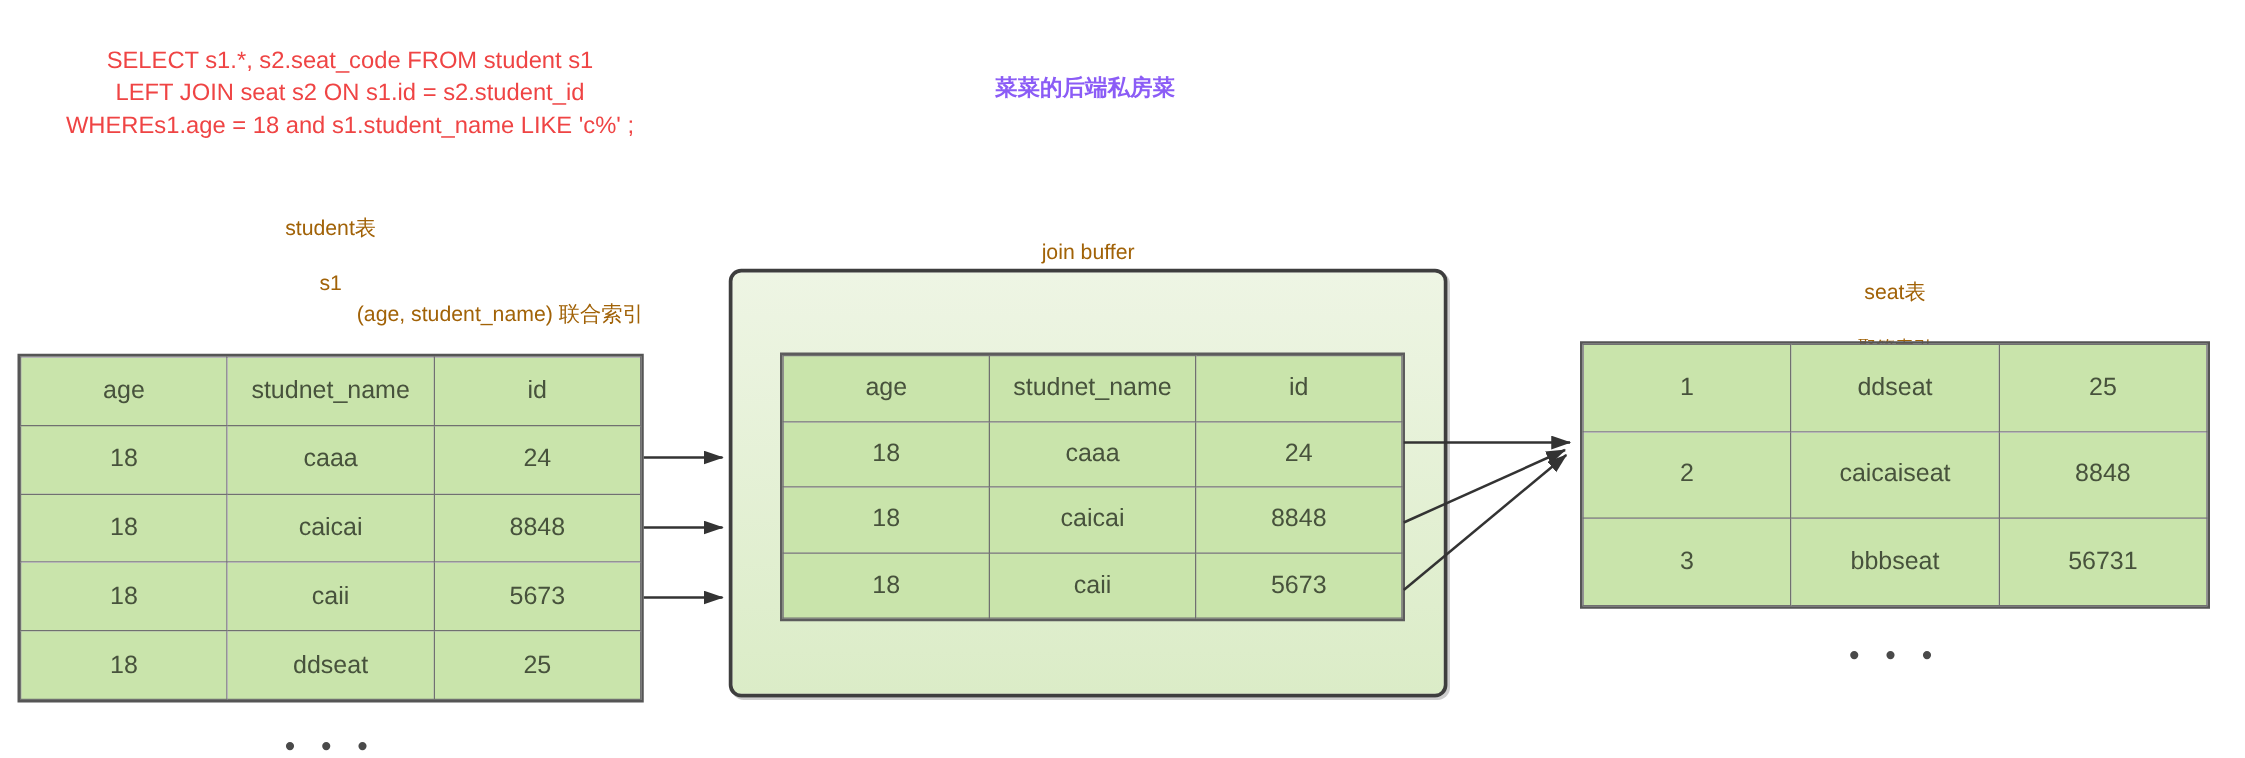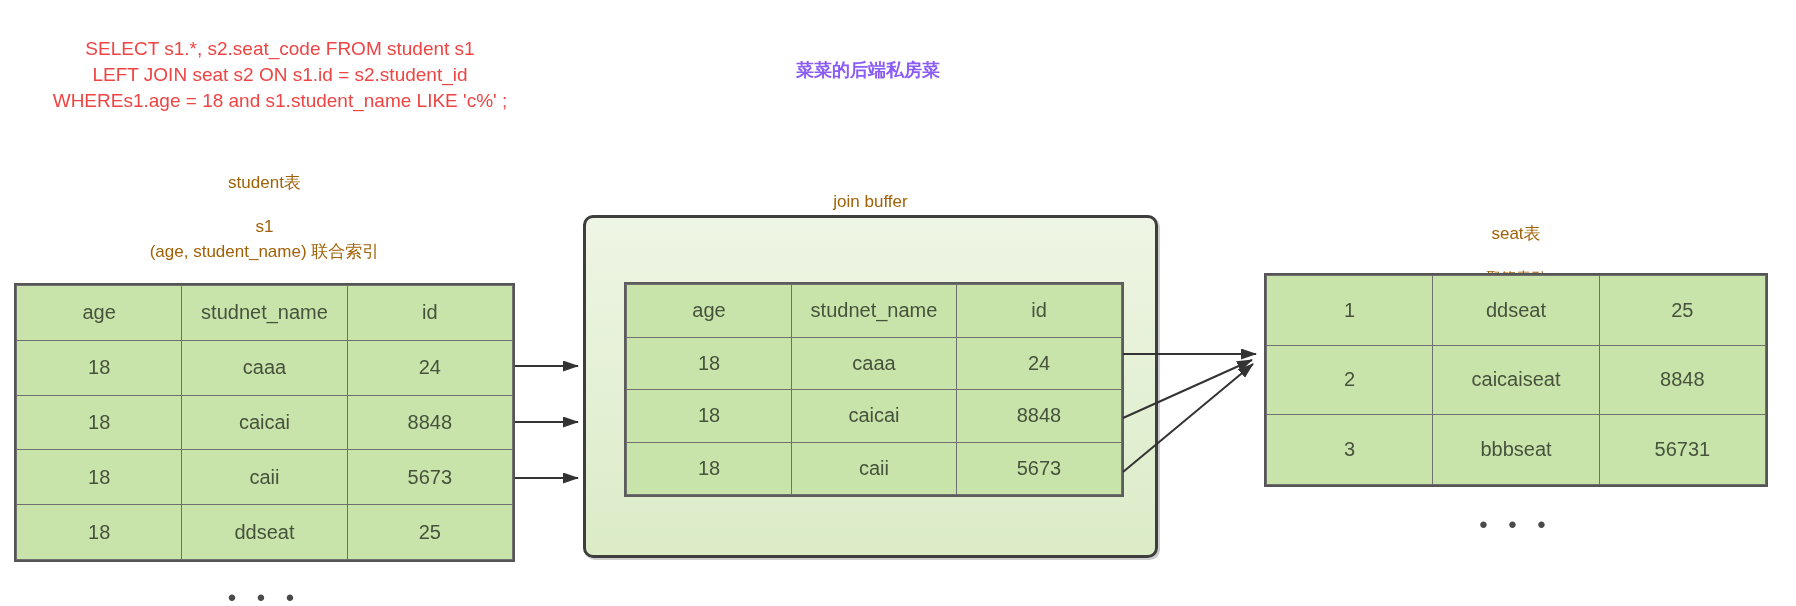--- a/index.html
+++ b/index.html
@@ -80,21 +80,21 @@
   <div id="sql-block" class="abs">
     <div>SELECT s1.*, s2.seat_code FROM student s1</div>
     <div>LEFT JOIN seat s2 ON s1.id = s2.student_id</div>
     <div>WHEREs1.age = 18 and s1.student_name LIKE 'c%' ;</div>
   </div>
 
   <div id="watermark" class="abs">菜菜的后端私房菜</div>
 
   <div class="abs grp-label" style="left:14px; top:171px; width:501px;">student表</div>
   <div class="abs grp-label" style="left:14px; top:217px; width:501px;">s1</div>
-  <div class="abs grp-label" style="left:14px; top:240px; width:501px;">(age, student_name) 联合索引</div>
+  <div class="abs grp-label" style="left:14px; top:240px; width:501px;text-align:right;">(age, student_name) 联合索引</div>
 
   <div class="abs tbl-wrap" style="left:14px; top:283px; width:501px; height:279px;">
     <table class="green">
       <tbody>
           <tr>
         <td>age</td>
         <td>studnet_name</td>
         <td>id</td>
       </tr>
       <tr>

